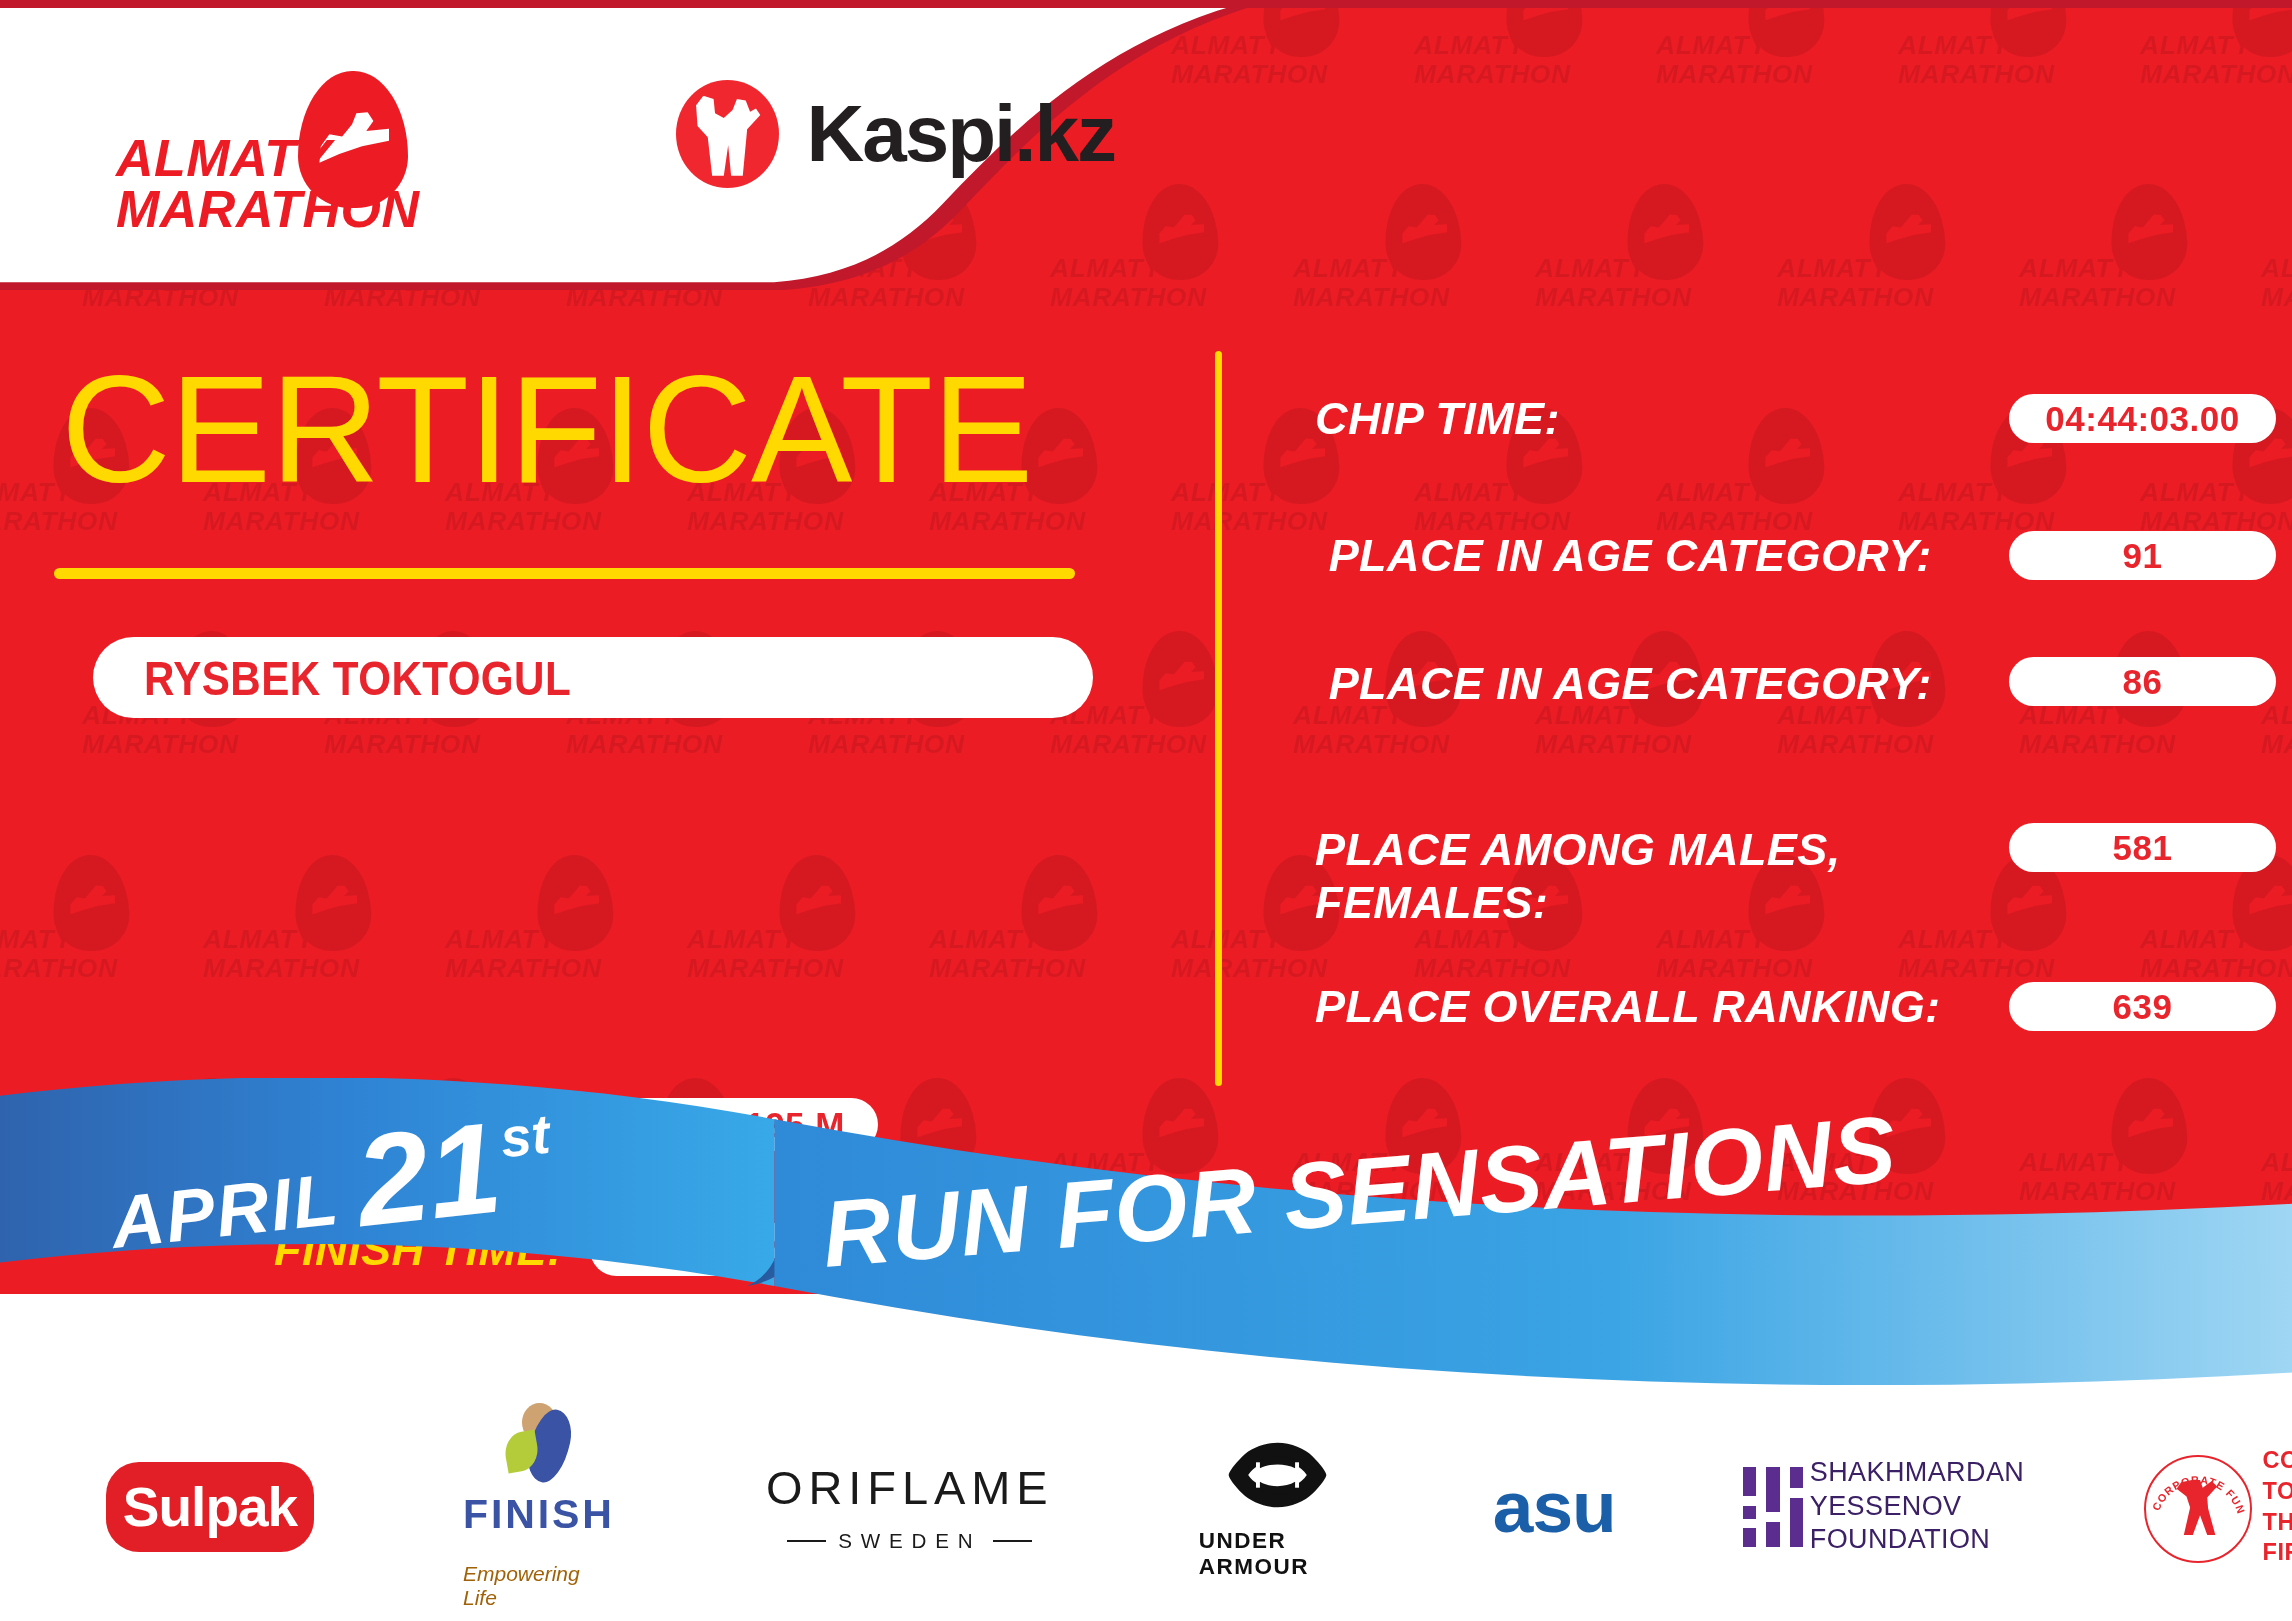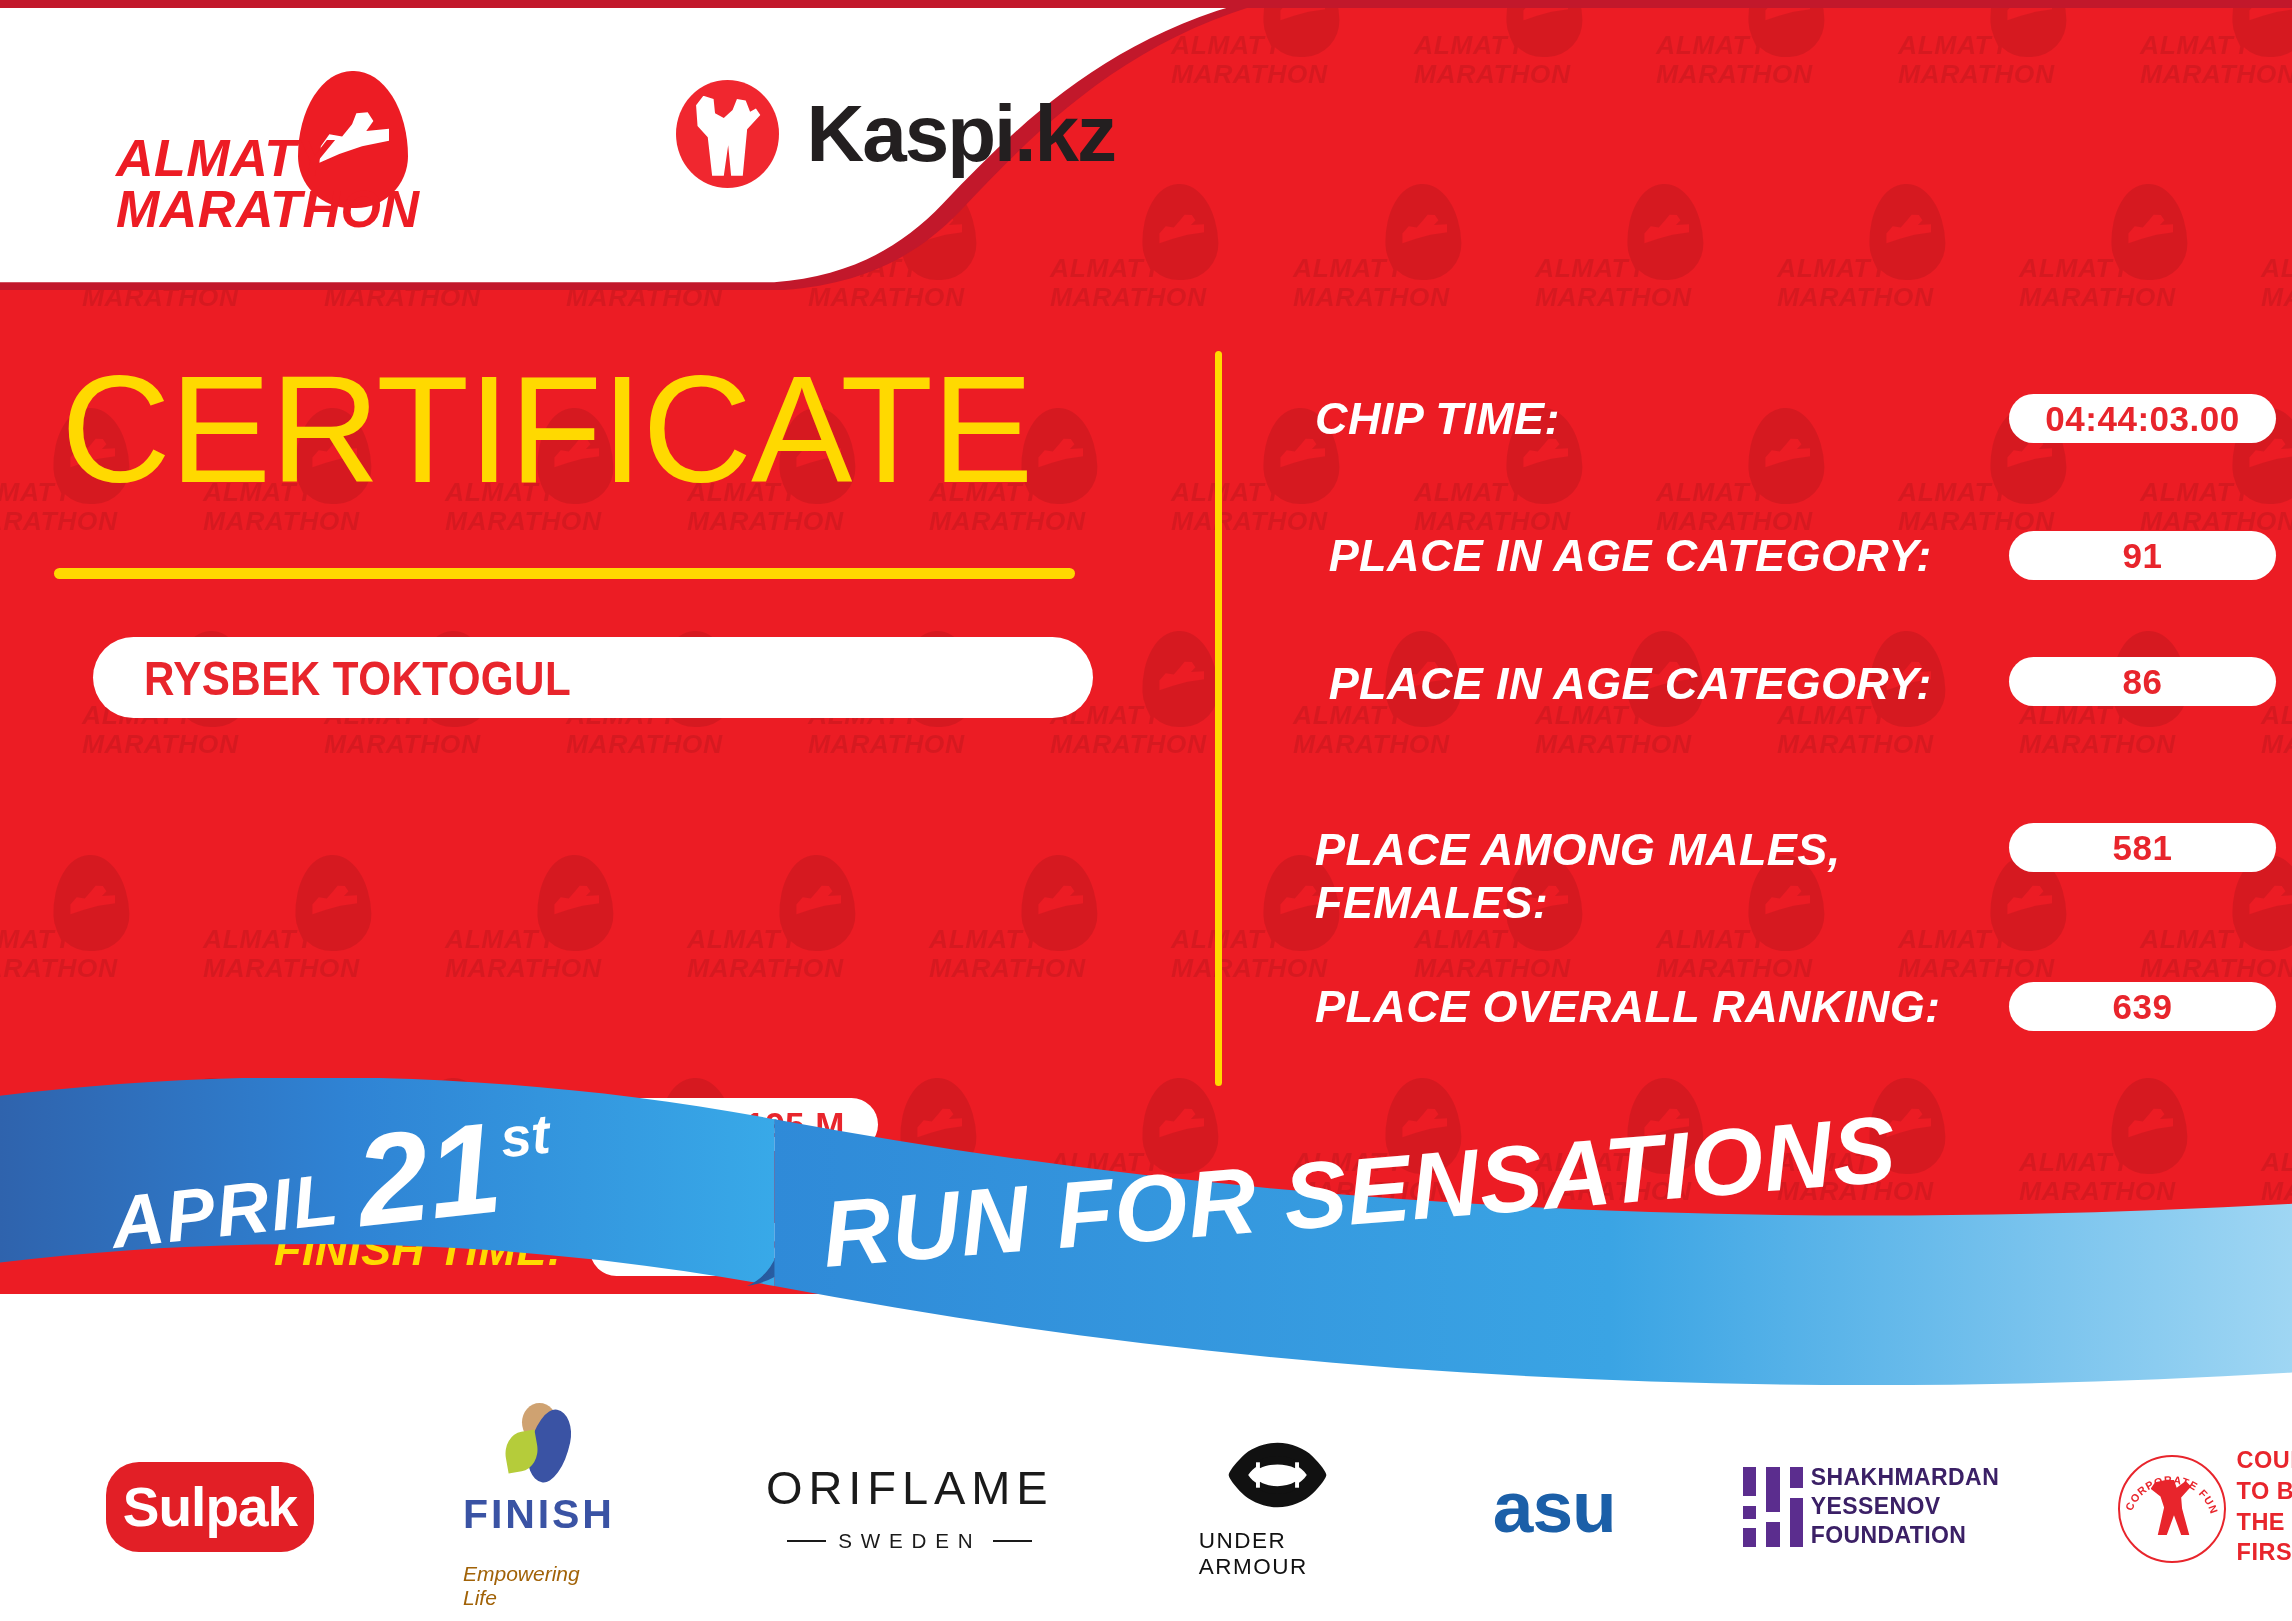--- a/index.html
+++ b/index.html
@@ -198,29 +198,29 @@
   .sanofi-tag{color:#a16207;font-size:21px;font-style:italic;margin-top:24px;}
 
   .sp-oriflame{margin-left:153px;width:284px;}
   .ori-name{color:#1a1a1a;font-size:47px;letter-spacing:5.9px;font-weight:300;}
   .ori-sub{display:flex;align-items:center;margin-top:13.7px;width:100%;justify-content:center;}
   .ori-sub .ln{height:2px;background:#1a1a1a;width:39px;}
   .ori-sub span{color:#1a1a1a;font-size:20.6px;letter-spacing:8.8px;margin:0 11.8px;}
 
   .sp-ua{margin-left:147px;width:245px;}
   .ua-mark{width:157px;height:84px;position:relative;}
-  .ua-name{color:#111;font-size:22.5px;font-weight:normal;letter-spacing:1.5px;margin-top:11.8px;}
+  .ua-name{color:#111;font-size:22.5px;font-weight:bold;letter-spacing:1.5px;margin-top:11.8px;}
 
   .sp-asu{margin-left:137px;width:196px;justify-content:center;}
   .asu-text{color:#1b5fa8;font-size:73px;font-weight:bold;letter-spacing:-1px;line-height:1;}
 
   .sp-shak{margin-left:127px;display:flex;flex-direction:row;align-items:center;width:412px;}
   .shak-bars{position:relative;width:71px;height:80px;margin-right:21.6px;}
   .shak-bars i{position:absolute;background:#5b2d8e;display:block;}
-  .shak-text{color:#3b2066;font-size:23px;font-weight:bold;line-height:1.25;letter-spacing:0.4px;}
+  .shak-text{color:#3b2066;font-size:27px;font-weight:normal;line-height:1.25;letter-spacing:0.4px;}
 
   .sp-ctf{margin-left:94px;display:flex;flex-direction:row;align-items:center;width:323px;}
   .ctf-mark{position:relative;width:108px;height:104px;margin-right:15.7px;}
   .ctf-ring{position:absolute;left:0;top:0;width:104px;height:104px;border:2.9px solid #e8252c;border-radius:50%;}
   .ctf-fig{position:absolute;left:33px;top:25.5px;width:45px;height:55px;background:#e8252c;
     clip-path:polygon(34% 0%,52% 0%,58% 14%,78% 2%,90% 12%,68% 32%,70% 52%,86% 100%,68% 100%,52% 64%,36% 100%,16% 100%,30% 50%,22% 30%,0% 16%,10% 4%);}
   .ctf-cap{position:absolute;left:3.9px;top:2px;width:100px;height:100px;color:#e8252c;font-size:11.8px;}
   .ctf-text{color:#e8252c;font-size:23.5px;font-weight:bold;line-height:1.3;letter-spacing:0.5px;}
 </style>
 </head>

